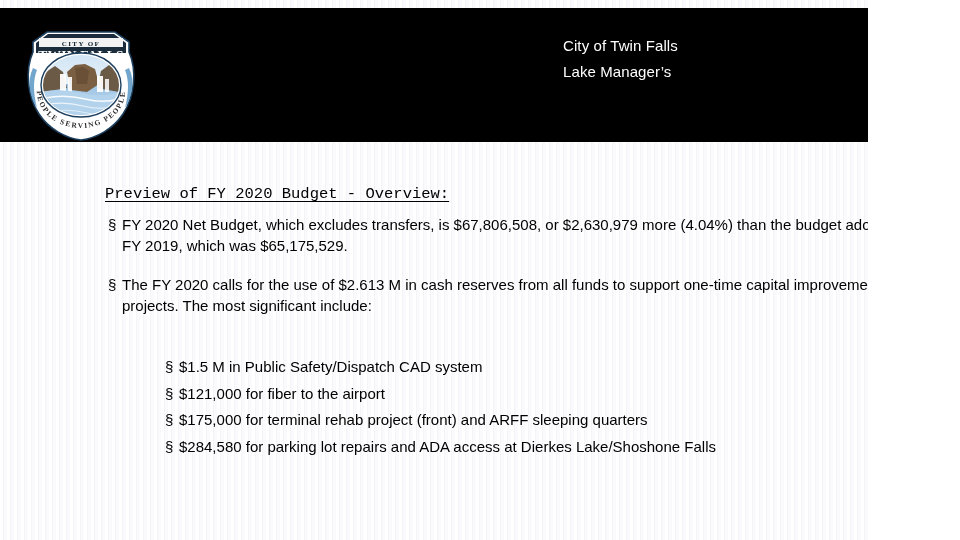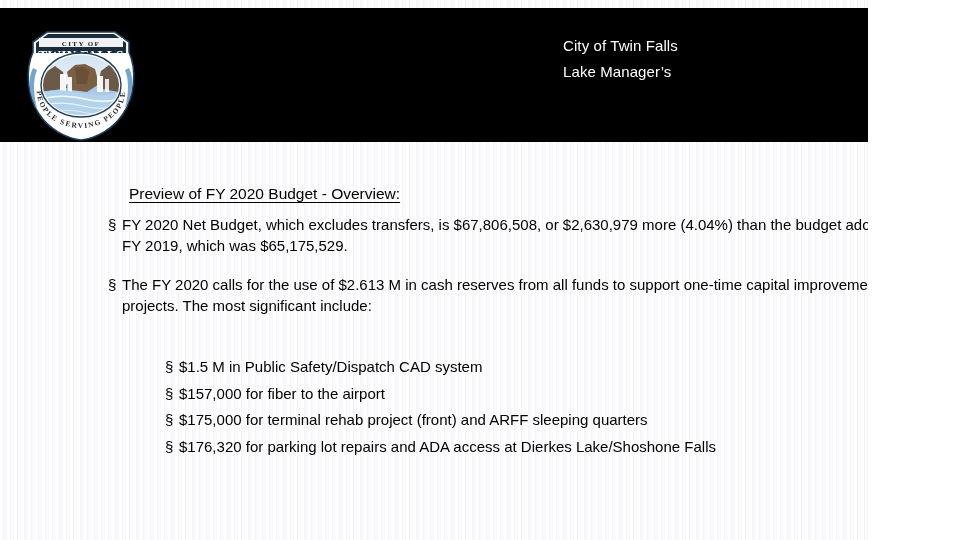--- a/index.html
+++ b/index.html
@@ -72,27 +72,28 @@
     position: absolute;
     left: 0;
     top: 142px;
     width: 960px;
     height: 398px;
     color: #000000;
   }
 
   #section-heading {
     position: absolute;
-    left: 129px;
+    left: 105px;
     top: 42px;
     font-size: 15.5px;
     line-height: 20px;
     text-decoration: underline;
     text-underline-offset: 3px;
     white-space: nowrap;
+    font-family: Liberation Mono, monospace;
   }
 
   #bullet-list {
     position: absolute;
     left: 108px;
     top: 72px;
     width: 820px;
   }
 
   .bullet-item {
@@ -228,30 +229,30 @@
 
     <div id="sub-bullet-list">
 
       <div class="sub-bullet-item">
         <span class="bullet-glyph">§</span>
         <span class="bullet-text">$1.5 M in Public Safety/Dispatch CAD system</span>
       </div>
 
       <div class="sub-bullet-item">
         <span class="bullet-glyph">§</span>
-        <span class="bullet-text">$157,000 for fiber to the airport</span>
+        <span class="bullet-text">$121,000 for fiber to the airport</span>
       </div>
 
       <div class="sub-bullet-item">
         <span class="bullet-glyph">§</span>
         <span class="bullet-text">$175,000 for terminal rehab project (front) and ARFF sleeping quarters</span>
       </div>
 
       <div class="sub-bullet-item">
         <span class="bullet-glyph">§</span>
-        <span class="bullet-text">$176,320 for parking lot repairs and ADA access at Dierkes Lake/Shoshone Falls</span>
+        <span class="bullet-text">$284,580 for parking lot repairs and ADA access at Dierkes Lake/Shoshone Falls</span>
       </div>
 
     </div>
 
   </div>
 
 </div>
 
 </body></html>

